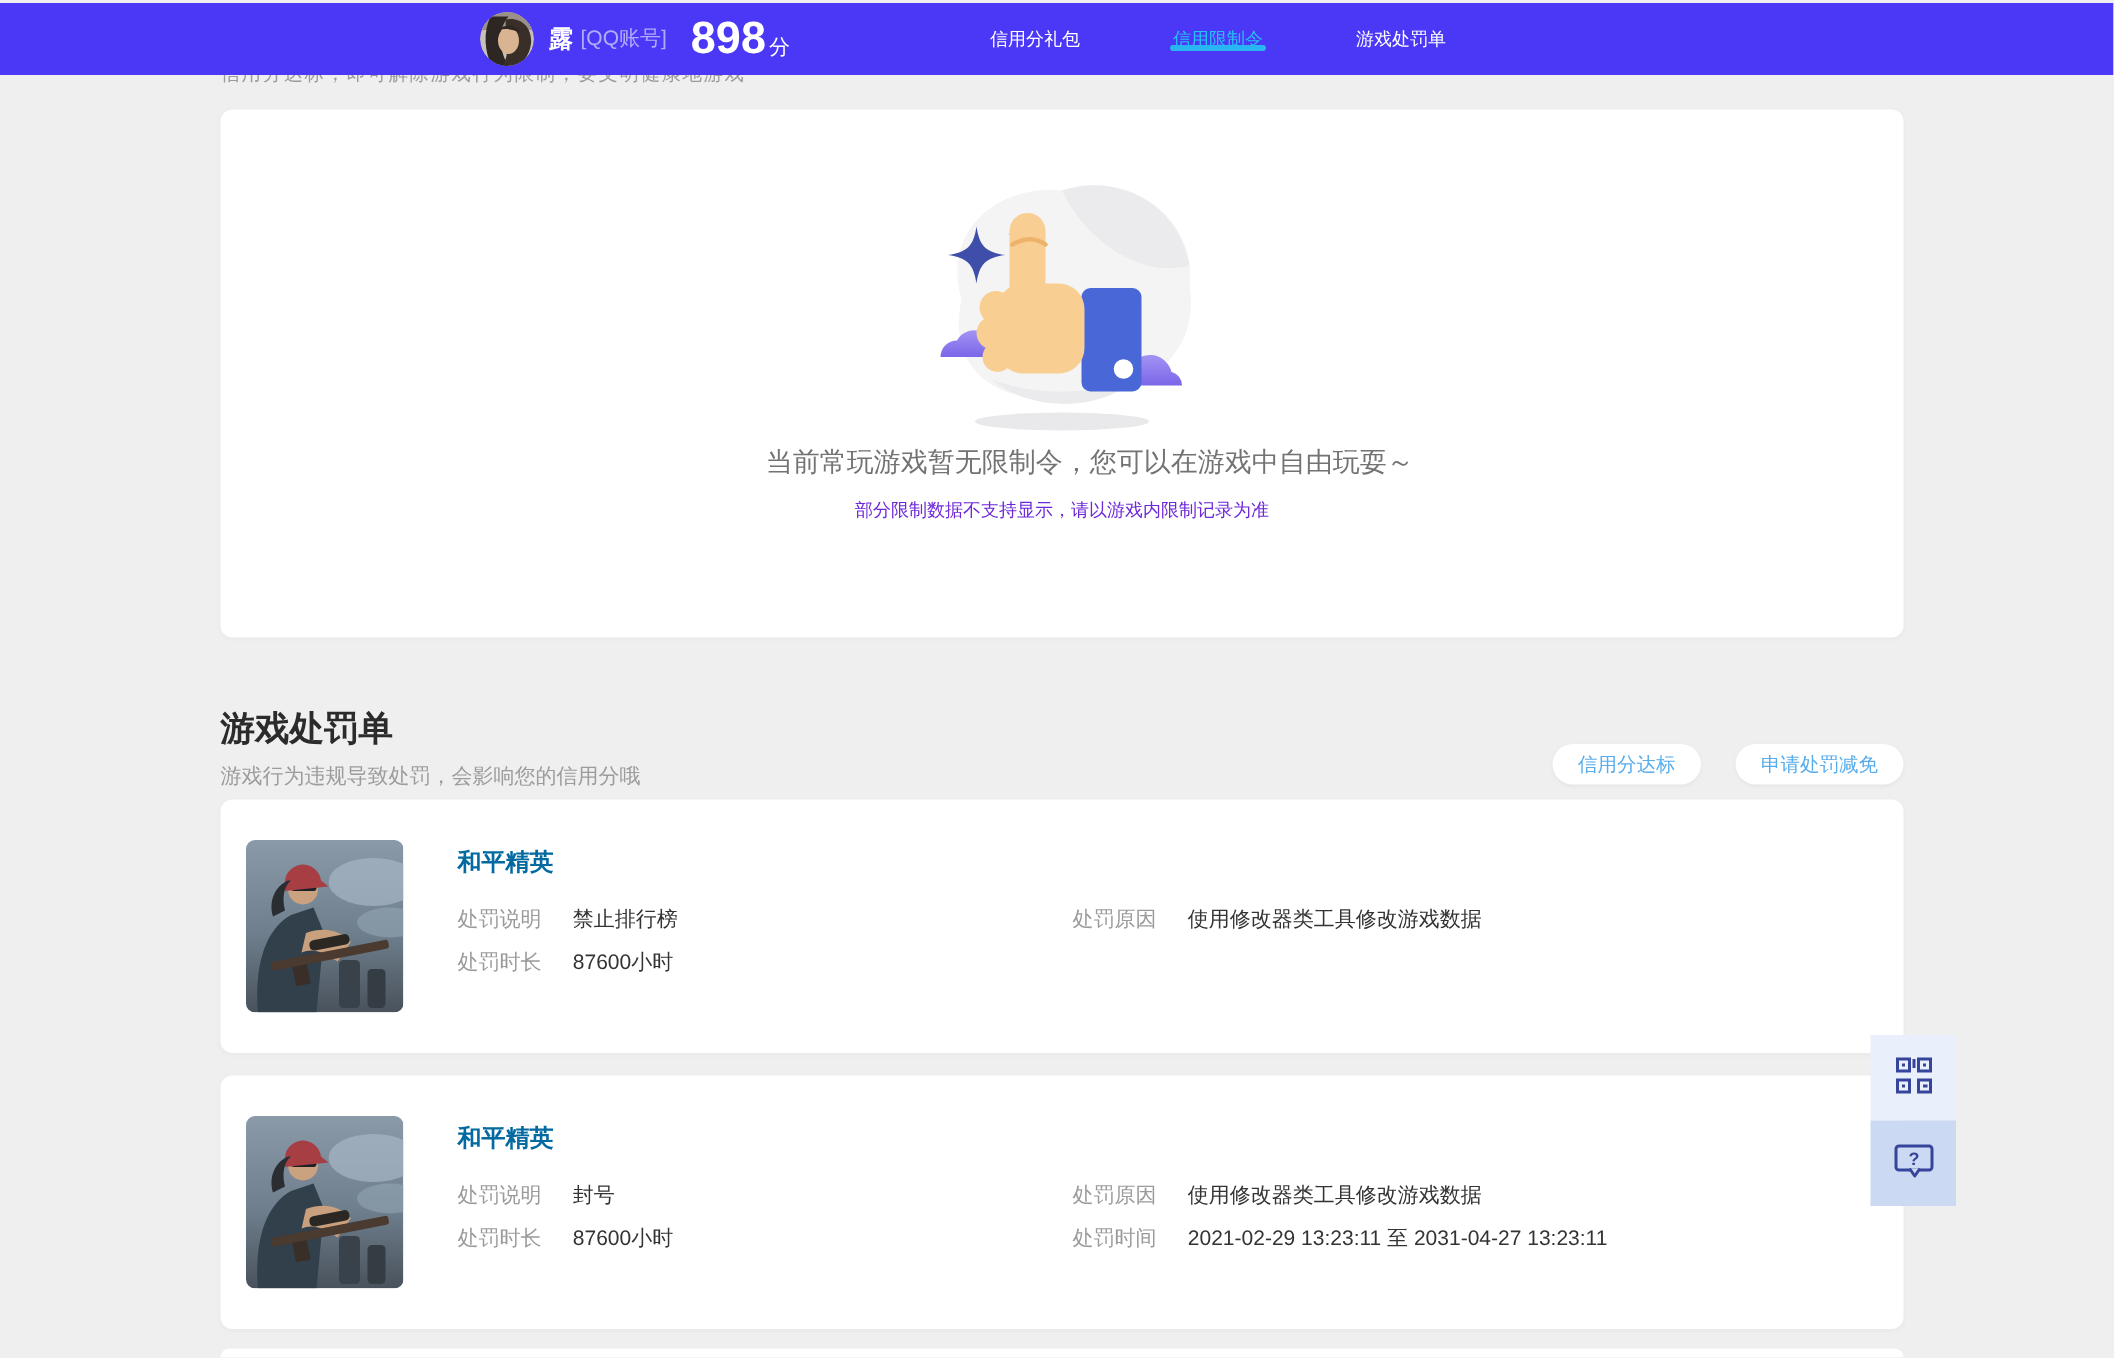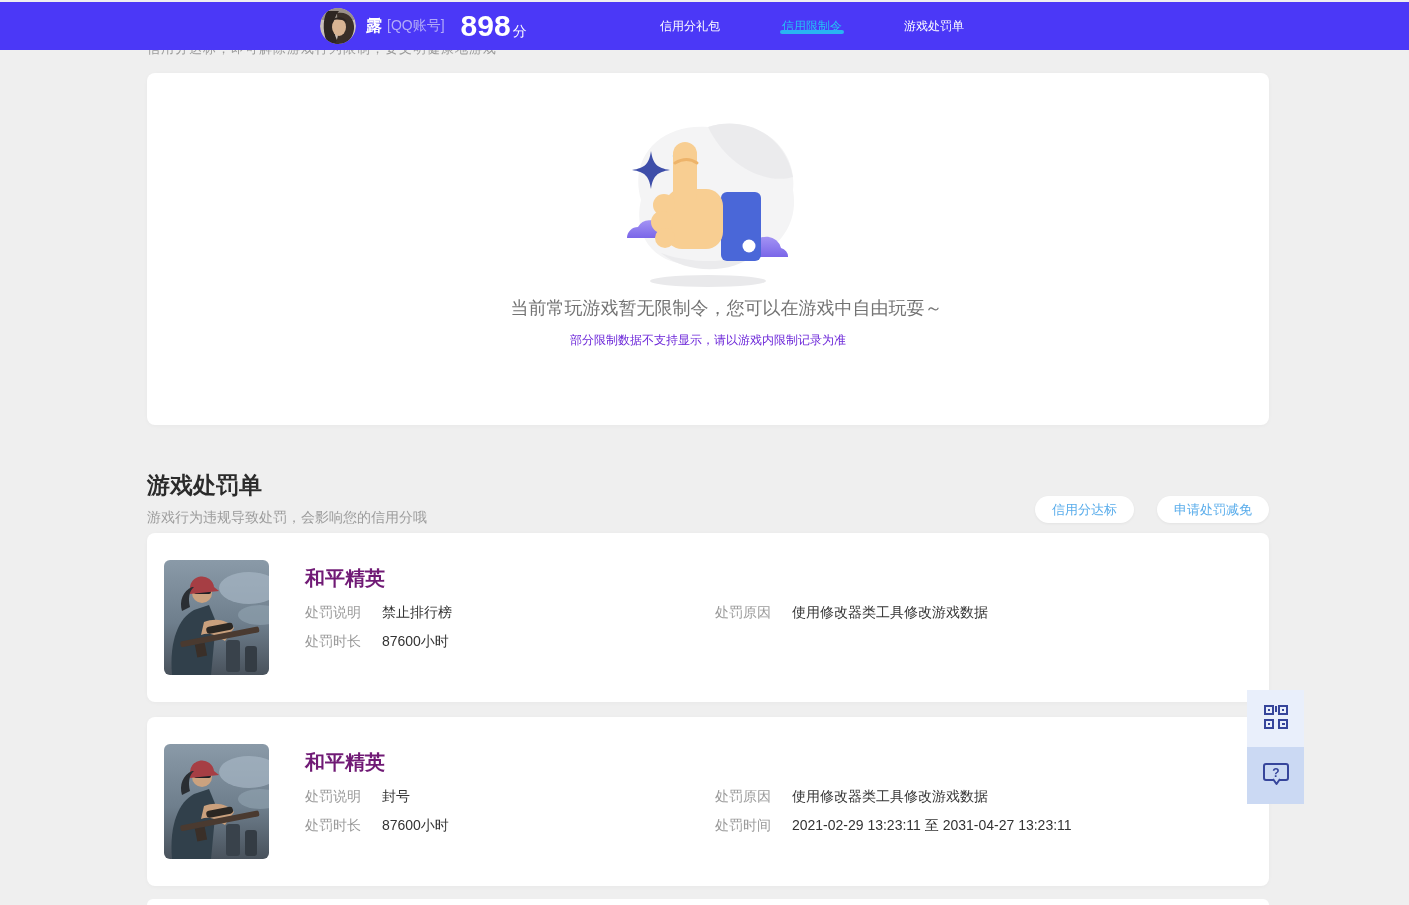--- a/index.html
+++ b/index.html
@@ -71,21 +71,21 @@
     background:#FFFFFF; border-radius:8px;
     box-shadow:0 1px 4px rgba(0,0,0,0.03);
   }
   .pc-1 { top:533px; }
   .pc-2 { top:717px; }
   .thumb {
     position:absolute; left:17px; top:27px; width:105px; height:115px;
     border-radius:6px; overflow:hidden;
   }
   .thumb svg { display:block; width:105px; height:115px; }
-  .game-title { position:absolute; left:158px; top:32px; font-size:20px; font-weight:bold; color:#701a75; }
+  .game-title { position:absolute; left:158px; top:32px; font-size:16px; font-weight:bold; color:#0369a1; }
   .field { position:absolute; font-size:14px; white-space:nowrap; }
   .f-desc     { left:158px; top:71px; }
   .f-duration { left:158px; top:100px; }
   .f-reason   { left:568px; top:71px; }
   .f-time     { left:568px; top:100px; }
   .flabel { display:inline-block; width:73px; color:#9A9A9A; }
   .fvalue { color:#333333; }
 
   .card-sliver {
     position:absolute; left:147px; top:899px; width:1122px; height:6px;

